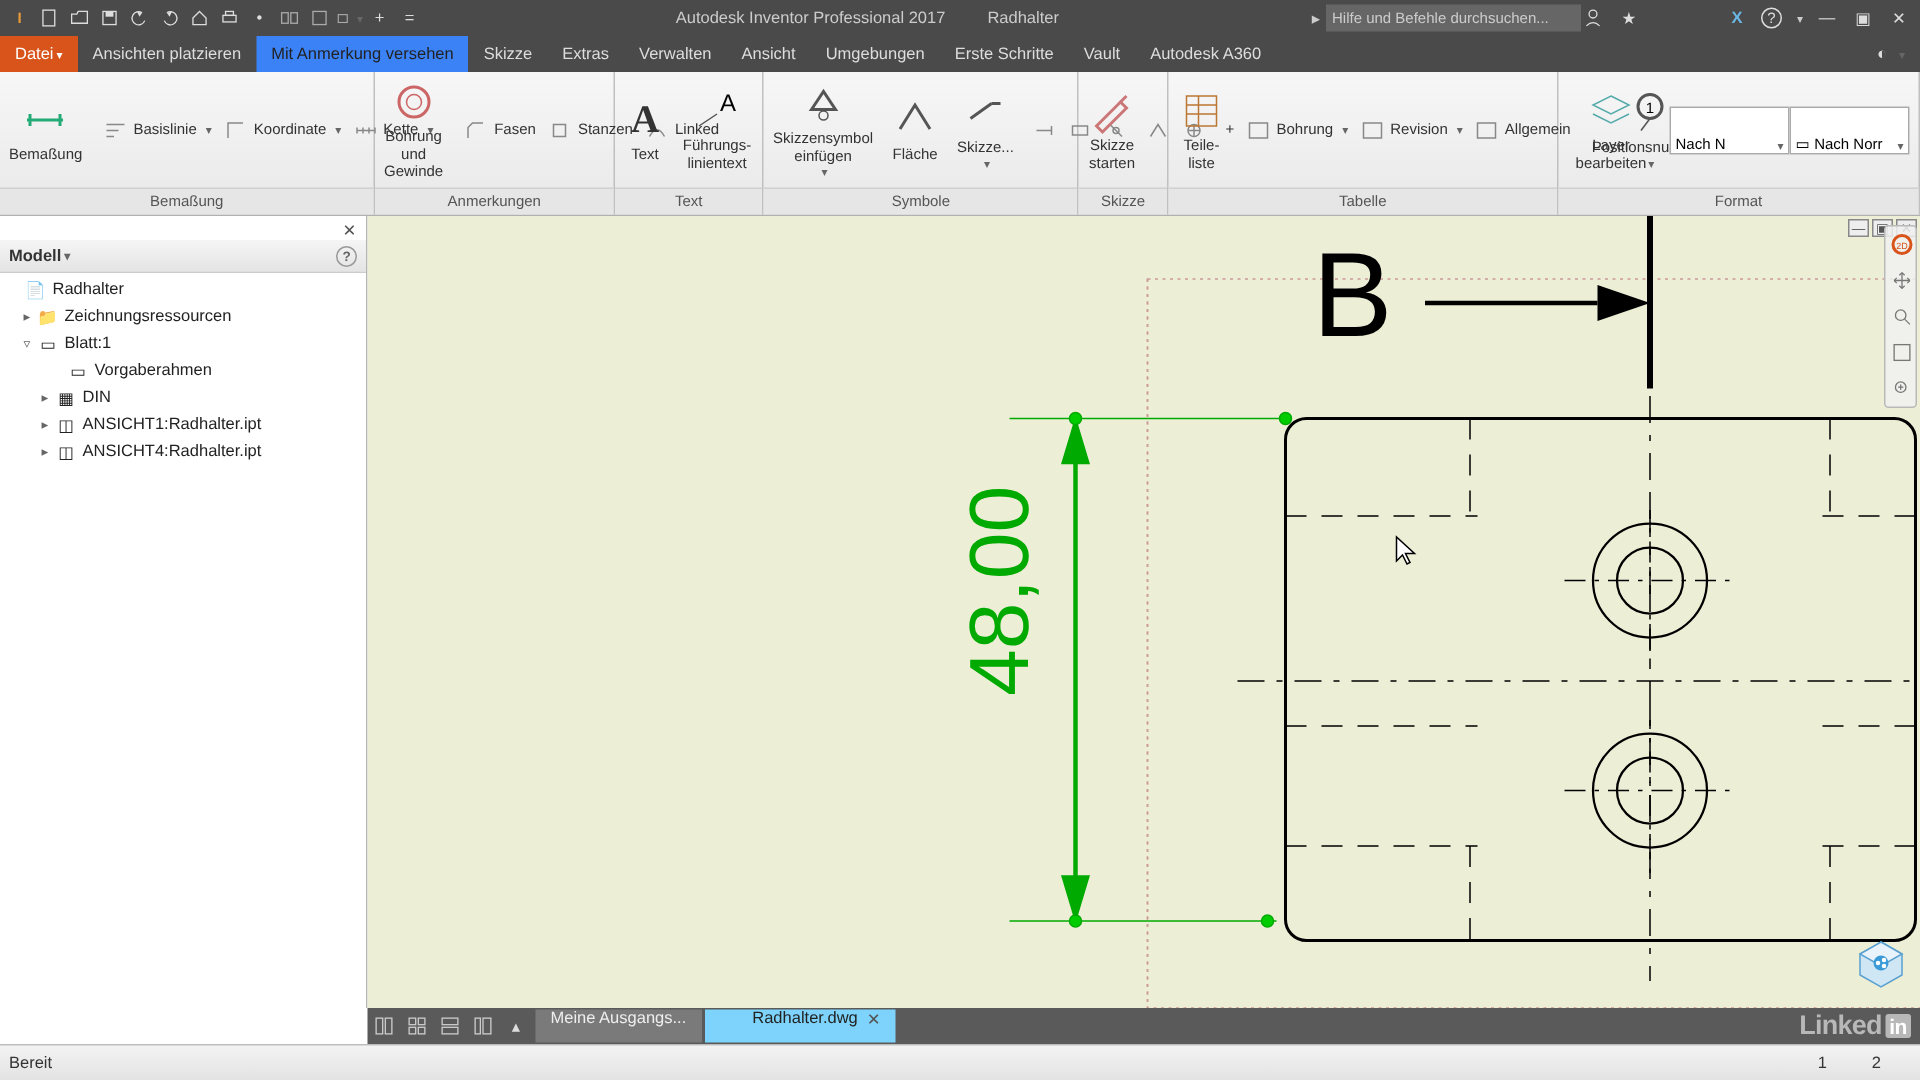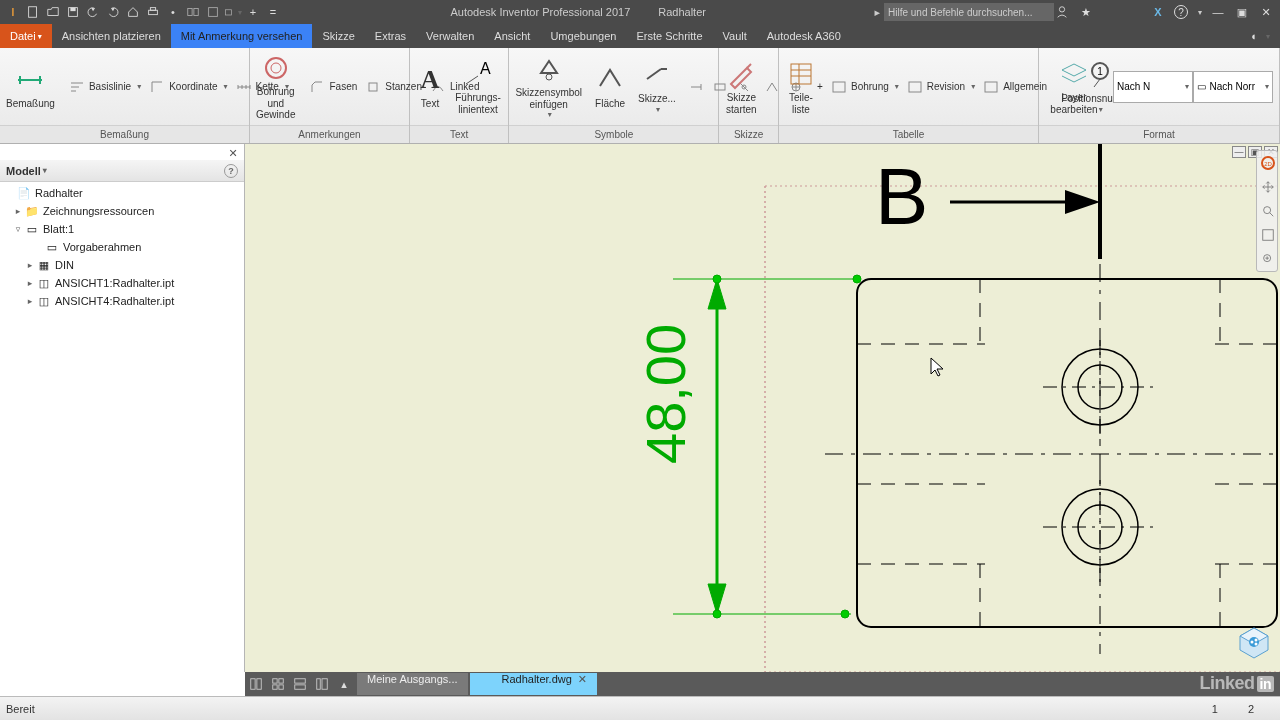--- a/index.html
+++ b/index.html
@@ -71,21 +71,21 @@
 
 
 .linkedin { position: absolute; right: 6px; bottom: 26px; font-size: 18px; font-weight: bold; color: #b8b8b8; letter-spacing: -0.5px; display:flex; align-items:center; gap:2px;}
 .linkedin .in { background: #b8b8b8; color: #fff; padding: 0 3px; border-radius: 2px; font-size: 14px; }
 
 
 .canvas-wc { position:absolute; top:146px; right:2px; display:flex; gap:2px; }
 .canvas-wc div{ width:14px;height:12px;border:1px solid #888;background:#eee;font-size:9px;display:flex;align-items:center;justify-content:center;color:#555;cursor:pointer;}
 
 
-.fmtcombo { width: 80px; height: 32px; border: 1px solid #aaa; background: #fff; font-size: 10px; display:flex; align-items:center; padding:0 3px; margin:1px 0; cursor:pointer; }
+.fmtcombo { width: 80px; height: 32px; border: 1px solid #aaa; background: #fff; font-size: 10px; display:flex; align-items:flex-end; padding:0 3px; margin:1px 0; cursor:pointer; }
 </style>
 </head>
 <body>
 
 <div class="titlebar">
   <div class="titlebar-left">
     <div class="qat-icon" style="color:#e89b3a;font-weight:bold;font-size:10px;">I</div>
     <div class="qat-icon">
         <svg viewBox="0 0 16 16">
           <rect x="3" y="2" width="9" height="12" fill="none" stroke="#ddd"></rect>

